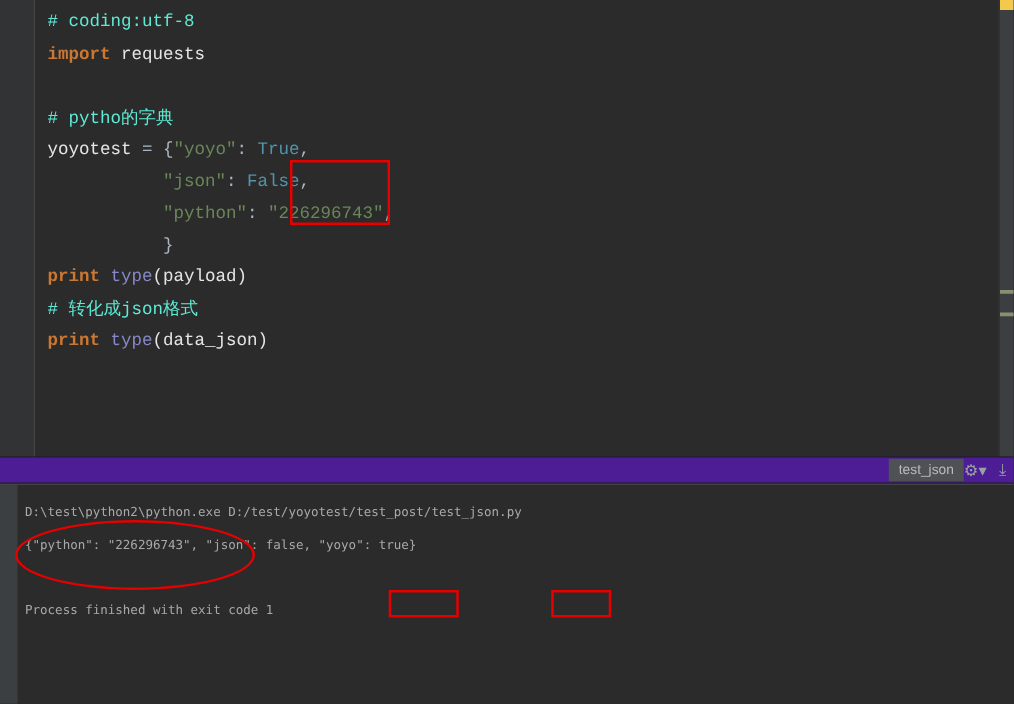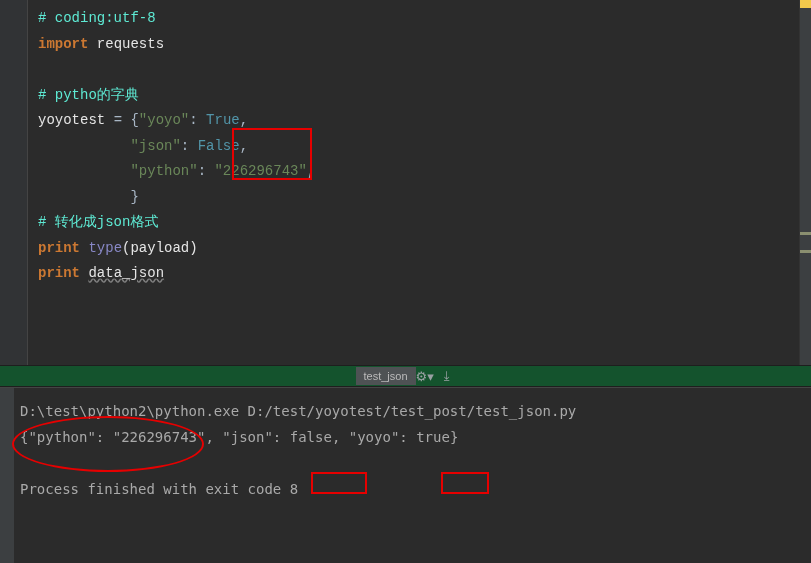--- a/index.html
+++ b/index.html
@@ -25,52 +25,52 @@
   .builtin { color: #8888c6; }
   .strg { color: #6a8759; }
   .boolv { color: #5294a8; }
   .op { color: #a9b7c6; }
 
   
   .red-box { position: absolute; border: 2px solid #e60000; pointer-events: none; }
   .red-ellipse { position: absolute; border: 2px solid #e60000; border-radius: 50%; pointer-events: none; }
 
   
-  .tabbar { flex: 0 0 22px; background: #14532d; border-top: 1px solid #1e1e1e; border-bottom: 1px solid #1e1e1e; display: flex; align-items: center; justify-content: center; padding: 0 6px 0 0; font-size: 11px; color: #bbbbbb; font-family: "Segoe UI", sans-serif; }
+  .tabbar { flex: 0 0 22px; background: #4c1d95; border-top: 1px solid #1e1e1e; border-bottom: 1px solid #1e1e1e; display: flex; align-items: center; justify-content: flex-end; padding: 0 6px 0 0; font-size: 11px; color: #bbbbbb; font-family: "Segoe UI", sans-serif; }
   .tabbar .tab { padding: 3px 8px; background: #4e5254; font-family: "Segoe UI", sans-serif; }
   .tabbar .right-icons { display: flex; gap: 10px; align-items: center; }
   .tabbar .icon { color: #9aa0a3; font-size: 13px; }
 
   
   .console-wrap { flex: 1; background: #2b2b2b; border-top: 1px solid #444; display: flex; }
   .console-gutter { width: 14px; background: #3c3f41; }
-  .console { flex: 1; padding: 10px 0 0 6px; color: #a9a9a9; line-height: 26px; font-family: "Consolas", monospace; font-size: 14px; position: relative; }
+  .console { flex: 1; padding: 10px 0 0 6px; color: #a9a9a9; line-height: 26px; font-family: "Consolas", monospace; font-size: 10px; position: relative; }
   .console .cline { white-space: pre; }
   .console .cmd { color: #a9a9a9; }
 
   
   .wavy { text-decoration: underline wavy #808080; }
 </style>
 </head>
 <body>
 
 <div class="editor-wrap">
   <div class="gutter"></div>
   <div class="editor">
     <div class="line"><span class="cm"># coding:utf-8</span></div>
     <div class="line"><span class="kw">import</span><span class="id"> requests</span></div>
     <div class="line">&nbsp;</div>
     <div class="line"><span class="cm"># pytho的字典</span></div>
     <div class="line"><span class="id">yoyotest </span><span class="op">=</span><span class="op"> {</span><span class="strg">"yoyo"</span><span class="op">: </span><span class="boolv">True</span><span class="op">,</span></div>
     <div class="line"><span class="id">           </span><span class="strg">"json"</span><span class="op">: </span><span class="boolv">False</span><span class="op">,</span></div>
     <div class="line"><span class="id">           </span><span class="strg">"python"</span><span class="op">: </span><span class="strg">"226296743"</span><span class="op">,</span></div>
     <div class="line"><span class="op">           }</span></div>
+    <div class="line"><span class="kw">print</span><span> </span><span class="builtin">type</span><span class="id">(payload)</span></div>
     <div class="line"><span class="cm"># 转化成json格式</span></div>
-    <div class="line"><span class="kw">print</span><span> </span><span class="builtin">type</span><span class="id">(payload)</span></div>
-    <div class="line"><span class="kw">print</span><span> </span><span class="id wavy">data_json</span></div>
+    <div class="line"><span class="kw">print</span><span> </span><span class="builtin">type</span><span class="id">(data_json)</span></div>
 
     <div class="red-box" style="left:204px; top:128px; width:80px; height:52px;"></div>
   </div>
   <div class="scroll-track">
     <div class="scroll-mark-yellow"></div>
     <div class="scroll-mark1"></div>
     <div class="scroll-mark2"></div>
   </div>
 </div>
 
@@ -81,21 +81,21 @@
     <span class="icon">⤓</span>
   </div>
 </div>
 
 <div class="console-wrap">
   <div class="console-gutter"></div>
   <div class="console">
     <div class="cline"><span class="cmd">D:\test\python2\python.exe D:/test/yoyotest/test_post/test_json.py</span></div>
     <div class="cline"><span class="cmd">{"python": "226296743", "json": </span><span class="cmd">false</span><span class="cmd">, "yoyo": </span><span class="cmd">true</span><span class="cmd">}</span></div>
     <div class="cline">&nbsp;</div>
-    <div class="cline"><span class="cmd">Process finished with exit code 8</span></div>
+    <div class="cline"><span class="cmd">Process finished with exit code 1</span></div>
 
     <div class="red-ellipse" style="left:-2px; top:28px; width:192px; height:56px;"></div>
 
     <div class="red-box" style="left:297px; top:84px; width:56px; height:22px;"></div>
 
     <div class="red-box" style="left:427px; top:84px; width:48px; height:22px;"></div>
   </div>
 </div>
 
 </body></html>

